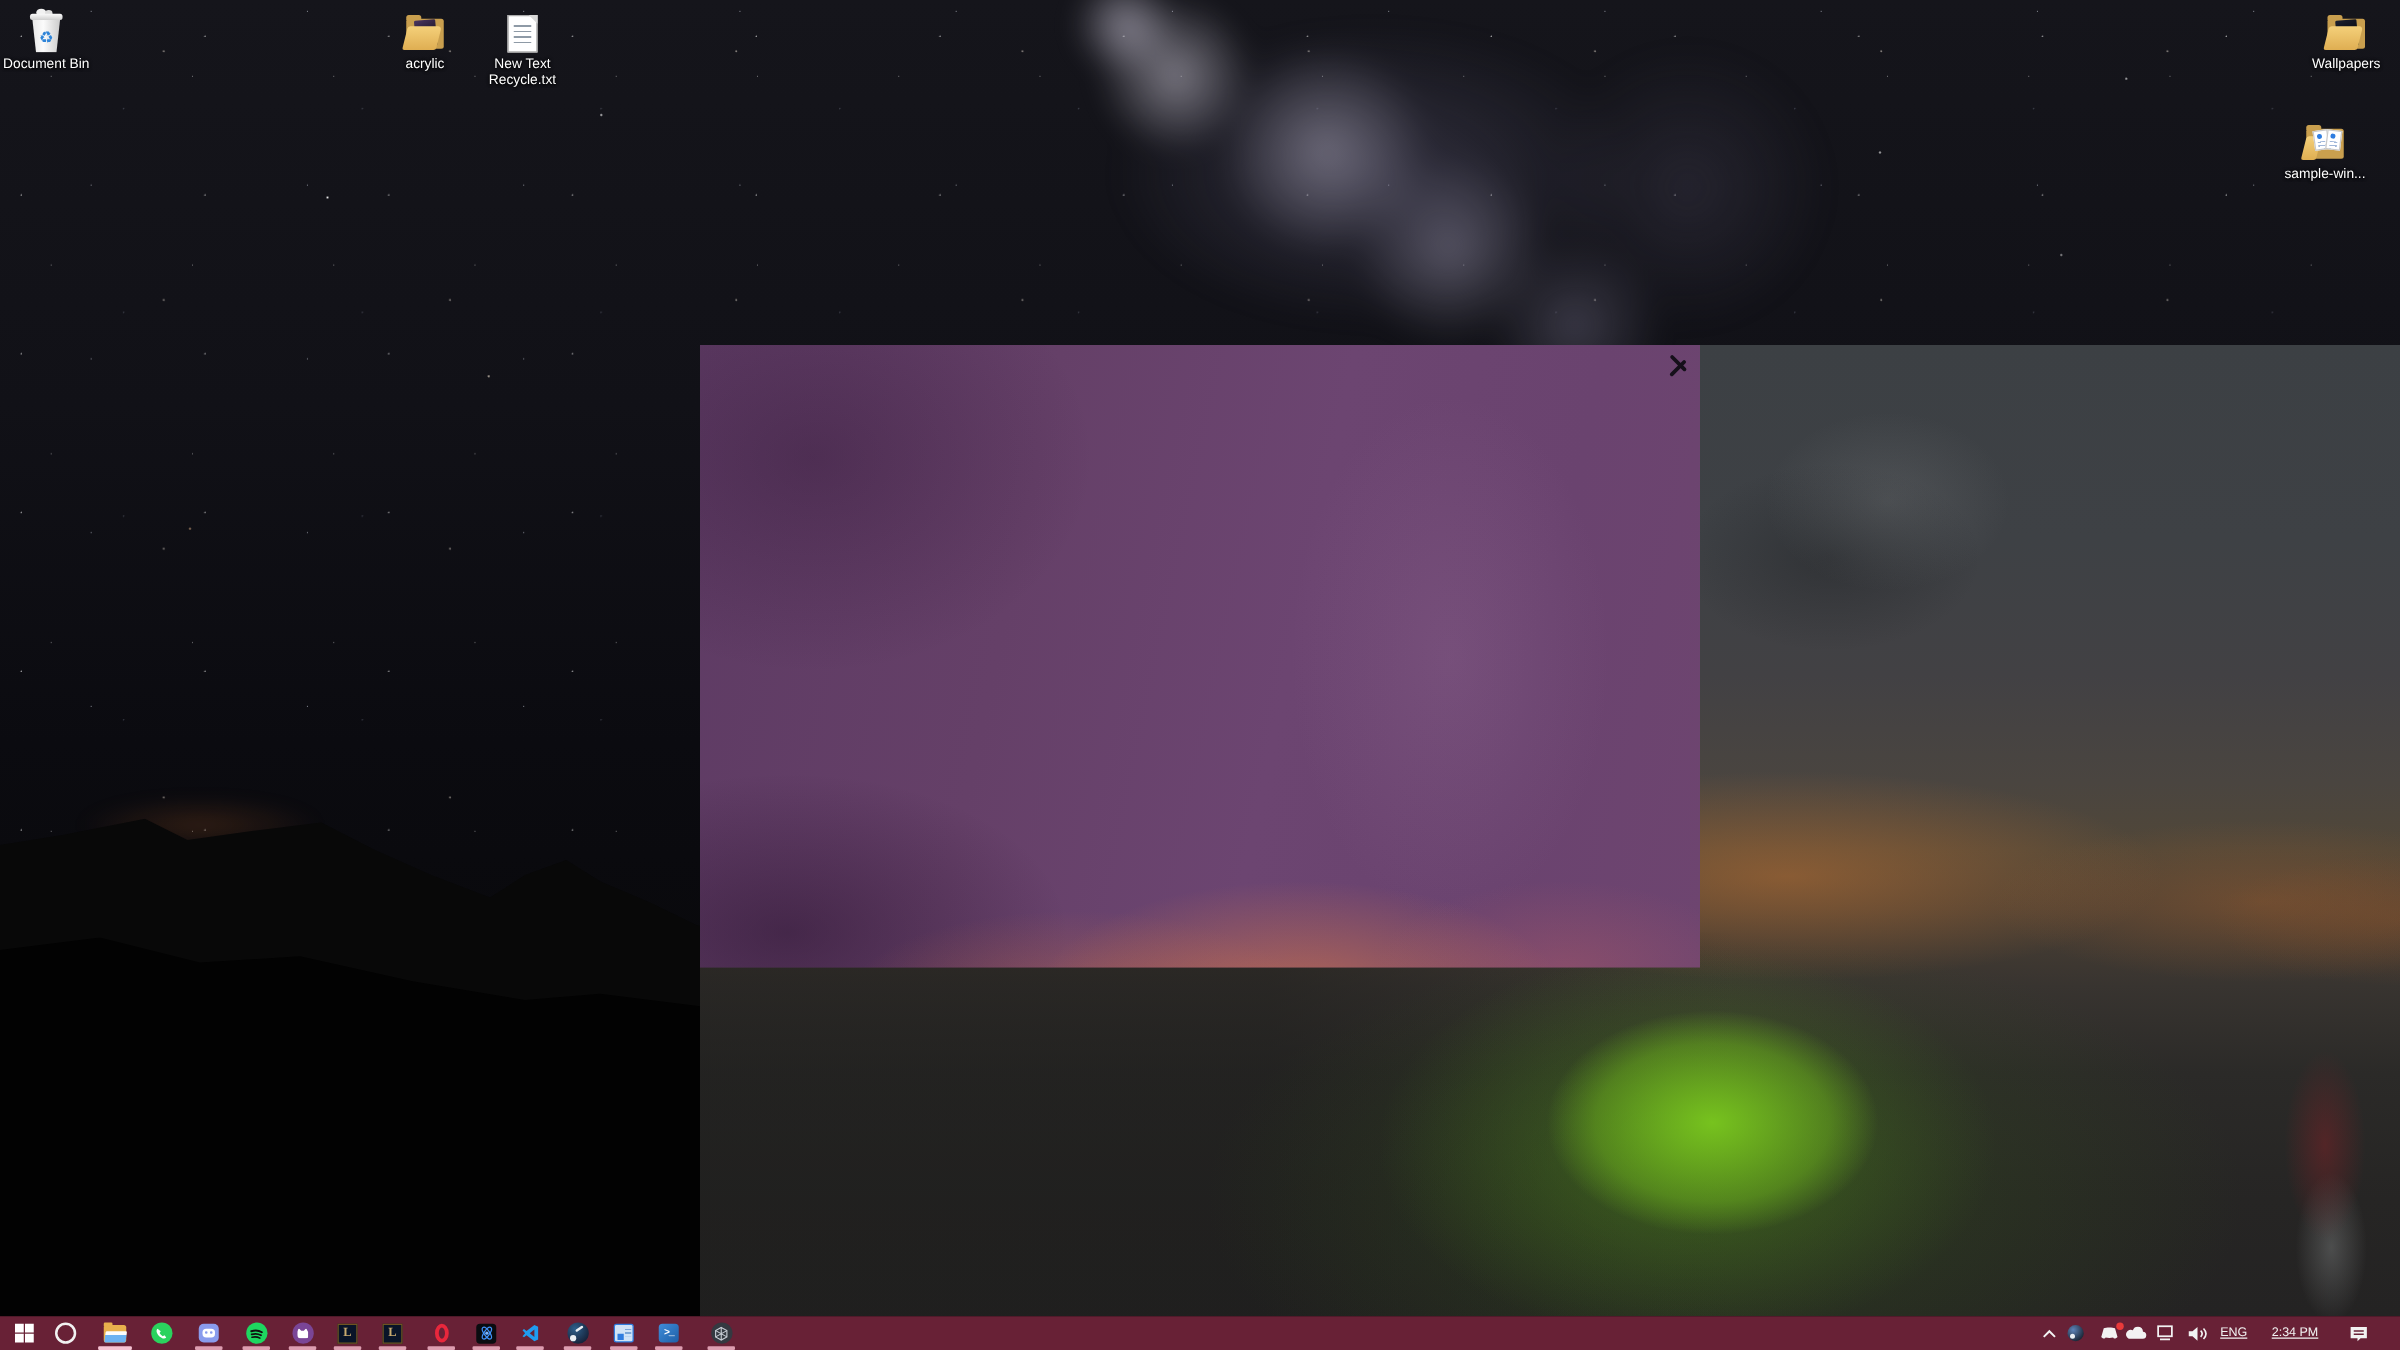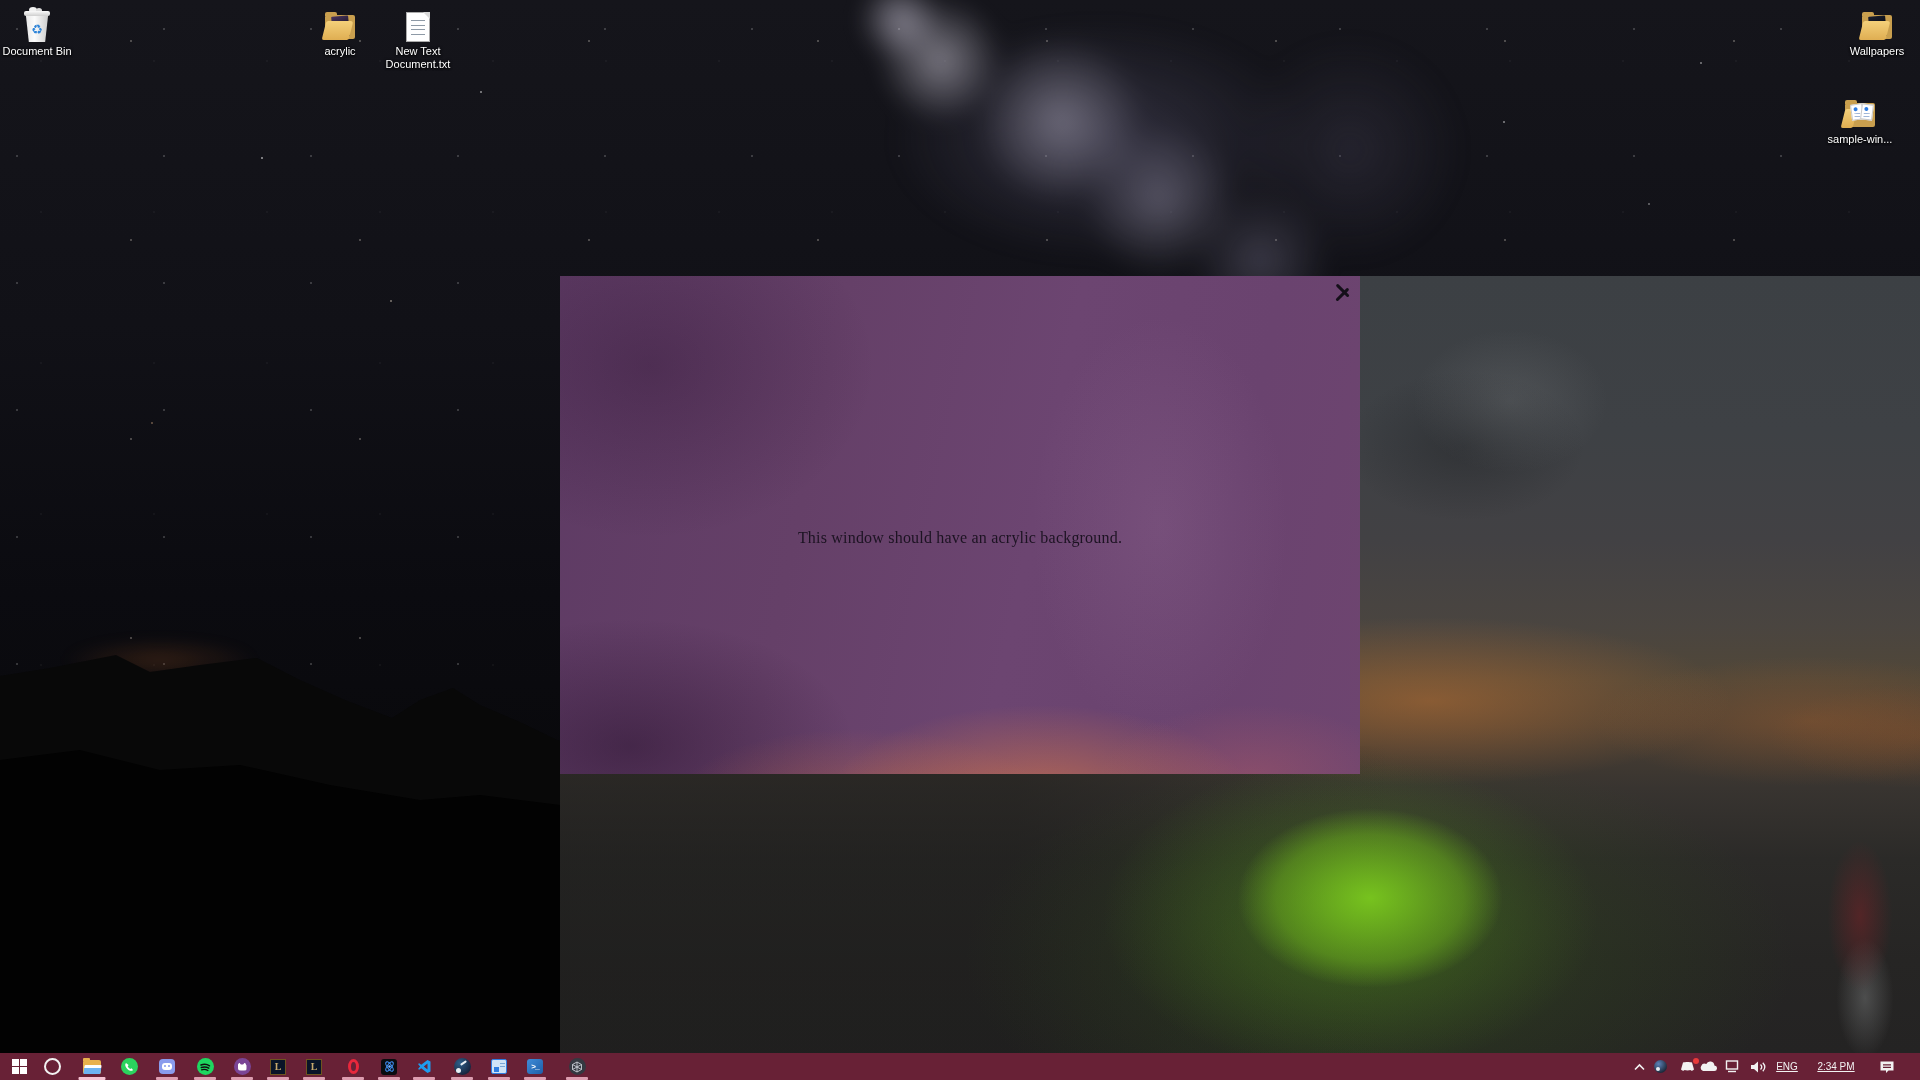--- a/index.html
+++ b/index.html
@@ -180,21 +180,21 @@
     <div class="di-label">acrylic</div>
   </div>
 
   <div class="desk-icon" style="left:382px;top:6px;">
     <div class="di-glyph">
       <div class="doc">
           <div class="doc-corner"></div>
           <div class="doc-lines"></div>
         </div>
     </div>
-    <div class="di-label">New Text Document.txt</div>
+    <div class="di-label">New Text Recycle.txt</div>
   </div>
 
   <div class="desk-icon" style="left:1841px;top:6px;">
     <div class="di-glyph">
       <div class="fold">
           <div class="fold-back"></div>
           <div class="fold-inner wp"></div>
           <div class="fold-front"></div>
         </div>
     </div>
@@ -221,21 +221,20 @@
 
   <div class="backdrop">
     <div class="bd bd-base"></div>
     <div class="bd bd-darkleft"></div>
     <div class="bd bd-orange"></div>
     <div class="bd bd-green"></div>
     <div class="bd bd-accents"></div>
   </div>
 
   <div class="acrylic">
-    <div class="win-msg">This window should have an acrylic background.</div>
     <div class="win-close">
       <span>
           <span class="x-bar x1" style="position:relative;display:block;"></span>
           <span class="x-bar x2"></span>
         </span>
     </div>
   </div>
 
   <div class="taskbar">
 

